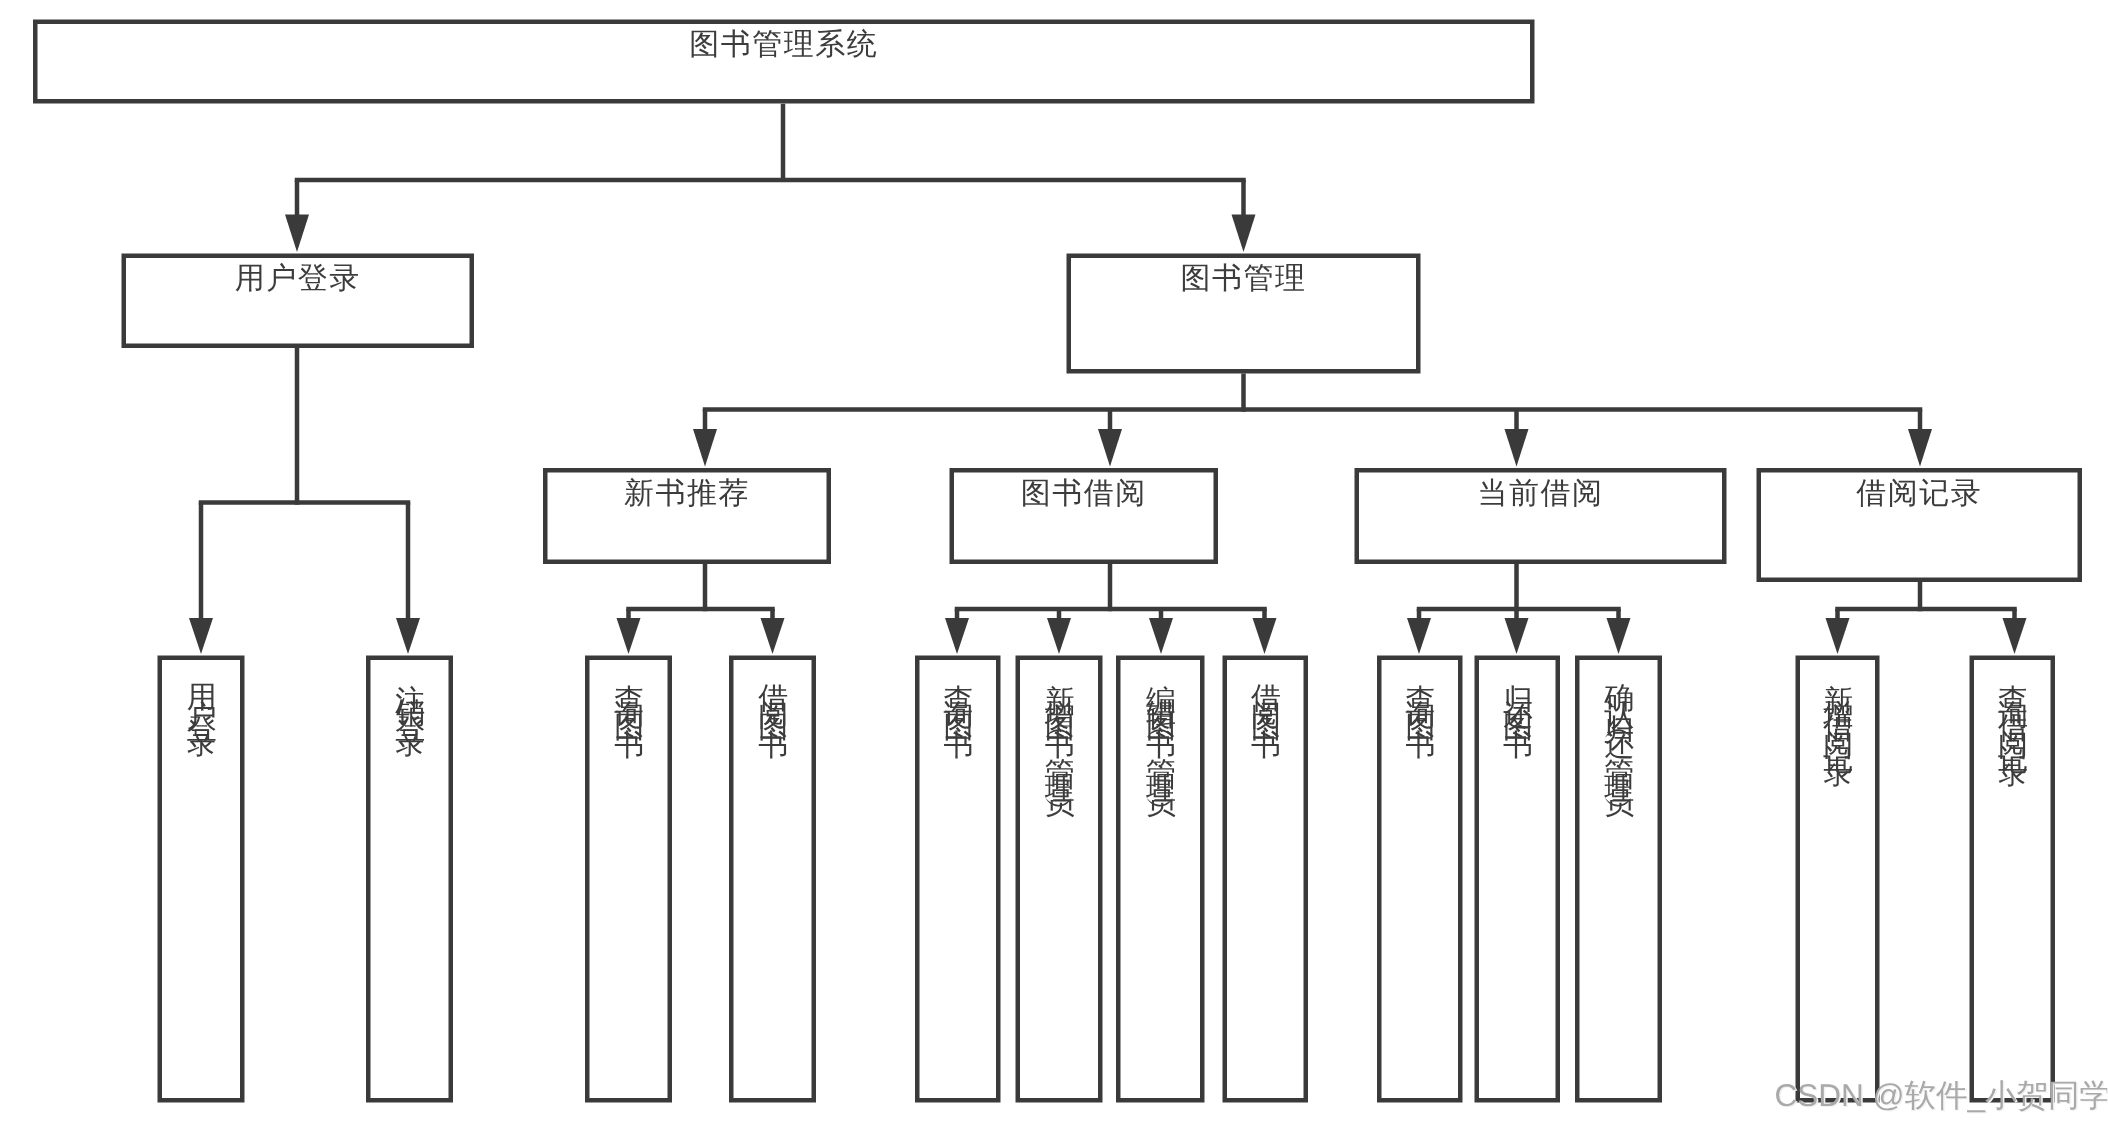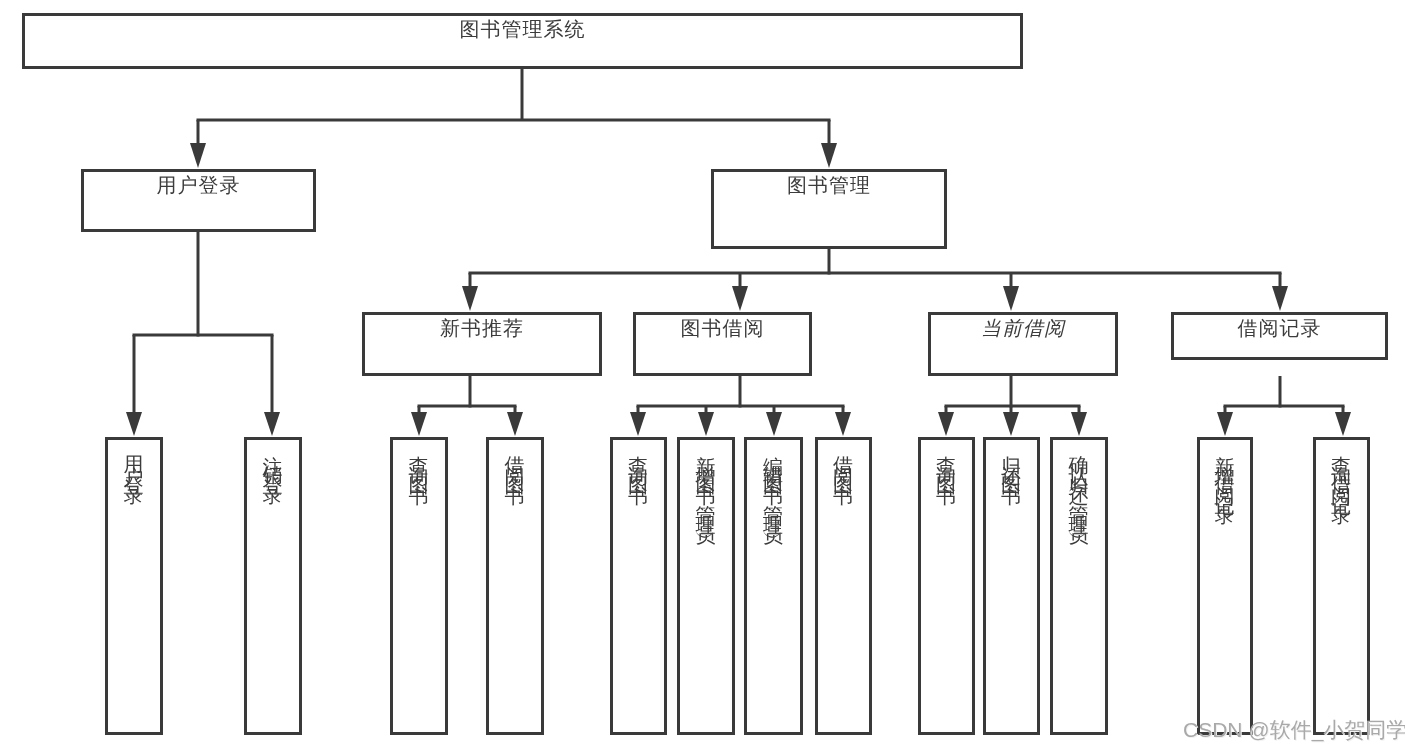--- a/index.html
+++ b/index.html
@@ -44,24 +44,24 @@
     font-size: 20px;
     letter-spacing: 10px;
     line-height: 1.1;
     color: #3c3c3c;
     white-space: nowrap;
   }
   
   .n-root    { left: 22px;   top: 13px;  width: 1001px; height: 56px; }
   .n-login   { left: 81px;   top: 169px; width: 235px;  height: 63px; }
   .n-mgmt    { left: 711px;  top: 169px; width: 236px;  height: 80px; }
-  .n-newrec  { left: 362px;  top: 312px; width: 240px;  height: 64px; }
+  .n-newrec  { left: 362px;  top: 312px; width: 192px;  height: 64px; }
   .n-borrow  { left: 633px;  top: 312px; width: 179px;  height: 64px; }
-  .n-current { left: 928px;  top: 312px; width: 190px;  height: 64px; font-style: italic; }
-  .n-records { left: 1171px; top: 312px; width: 217px;  height: 48px; }
+  .n-current { left: 903px;  top: 312px; width: 248px;  height: 64px; }
+  .n-records { left: 1171px; top: 312px; width: 217px;  height: 76px; }
   
   .leaf { top: 437px; height: 298px; }
   .l-a1 { left: 105px;  width: 58px; }
   .l-a2 { left: 244px;  width: 58px; }
   .l-b1 { left: 390px;  width: 58px; }
   .l-b2 { left: 486px;  width: 58px; }
   .l-c1 { left: 610px;  width: 57px; }
   .l-c2 { left: 677px;  width: 58px; }
   .l-c3 { left: 744px;  width: 59px; }
   .l-c4 { left: 815px;  width: 57px; }

